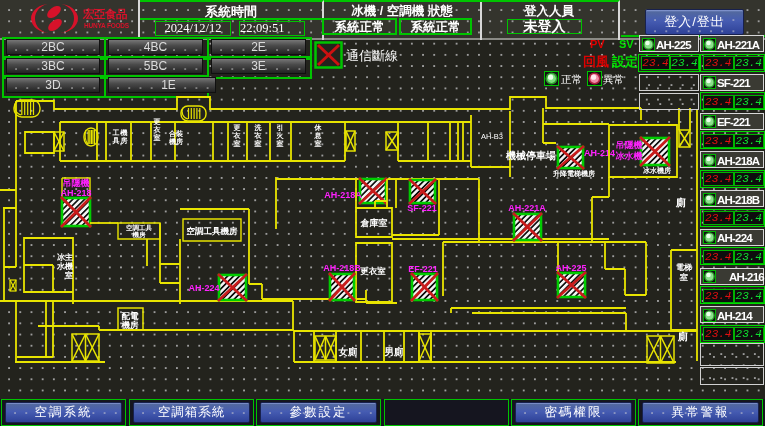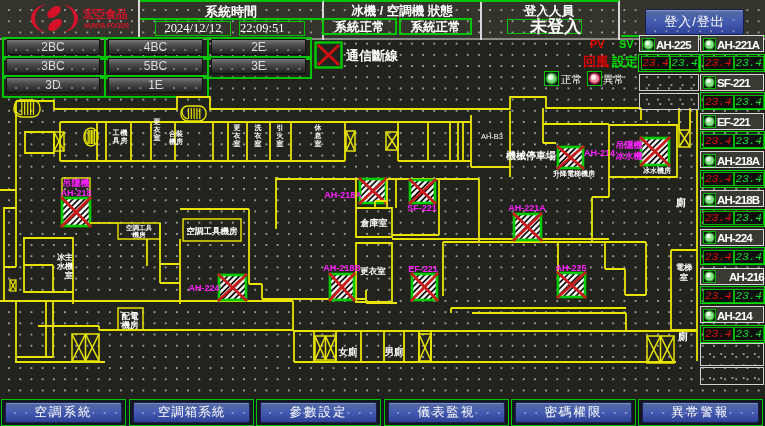--- a/index.html
+++ b/index.html
@@ -52,21 +52,21 @@
 <div class="abs wtxt" style="left:324px;top:3px;width:156px;text-align:center;font-size:12.5px;font-weight:bold;">冰機 / 空調機 狀態</div>
 
 <div class="abs wtxt" style="left:322px;top:18px;width:71px;height:13px;border:2px solid #00c400;text-align:center;font-size:12.5px;font-weight:bold;line-height:14px;">系統正常</div>
 
 <div class="abs wtxt" style="left:399px;top:18px;width:69px;height:13px;border:2px solid #00c400;text-align:center;font-size:12.5px;font-weight:bold;line-height:14px;">系統正常</div>
 
 <div class="abs" style="left:480px;top:0;width:138px;height:38px;border-right:2px solid #d8d8d8;border-top:2px solid #00c400;"></div>
 
 <div class="abs wtxt" style="left:480px;top:3px;width:138px;text-align:center;font-size:12.5px;font-weight:bold;">登入人員</div>
 
-<div class="abs gbox wtxt" style="left:507px;top:19px;width:73px;height:13px;text-align:right;font-size:17px;font-weight:bold;line-height:13px;">未登入</div>
+<div class="abs gbox wtxt" style="left:507px;top:19px;width:73px;height:13px;text-align:center;font-size:14px;font-weight:bold;line-height:13px;">未登入</div>
 
 <div class="abs btn-blue dots" style="left:645px;top:9px;width:97px;height:24px;font-size:13px;line-height:24px;letter-spacing:1px;">登入/登出</div>
 <div class="abs" style="left:621px;top:35px;width:144px;border-top:2px solid #00c400;"></div>
 
 <div class="abs" style="left:2px;top:37px;width:100px;height:19px;border:2px solid #00c400;"></div>
 <div class="abs btn-dark dots" style="left:6px;top:39px;width:92px;height:14px;line-height:15px;">2BC</div>
 
 <div class="abs" style="left:104px;top:37px;width:101px;height:19px;border:2px solid #00c400;"></div>
 <div class="abs btn-dark dots" style="left:108px;top:39px;width:93px;height:14px;line-height:15px;">4BC</div>
 
@@ -79,29 +79,29 @@
 <div class="abs" style="left:104px;top:56px;width:101px;height:19px;border:2px solid #00c400;"></div>
 <div class="abs btn-dark dots" style="left:108px;top:58px;width:93px;height:14px;line-height:15px;">5BC</div>
 
 <div class="abs" style="left:207px;top:56px;width:101px;height:19px;border:2px solid #00c400;"></div>
 <div class="abs btn-dark dots" style="left:211px;top:58px;width:93px;height:14px;line-height:15px;">3E</div>
 
 <div class="abs" style="left:2px;top:75px;width:100px;height:19px;border:2px solid #00c400;"></div>
 <div class="abs btn-dark dots" style="left:6px;top:77px;width:92px;height:14px;line-height:15px;">3D</div>
 
 <div class="abs" style="left:104px;top:75px;width:101px;height:19px;border:2px solid #00c400;"></div>
-<div class="abs btn-dark dots" style="left:108px;top:77px;width:93px;height:14px;line-height:15px;">1E</div>
+<div class="abs btn-dark dots" style="left:108px;top:77px;width:93px;height:14px;line-height:15px;padding-left:13px;">1E</div>
 
 <svg class="abs" style="left:314px;top:41px;" width="29" height="28" viewBox="0 0 29 28">
   <rect x="1.5" y="1.5" width="26" height="25" fill="#23231d" stroke="#00c400" stroke-width="2.5"></rect>
   <line x1="4" y1="4" x2="25" y2="24" stroke="#cc1111" stroke-width="3"></line>
   <line x1="25" y1="4" x2="4" y2="24" stroke="#cc1111" stroke-width="3"></line>
 </svg>
 
-<div class="abs wtxt" style="left:346px;top:47px;font-size:13px;font-weight:bold;">通信斷線</div>
+<div class="abs wtxt" style="left:346px;top:47px;font-size:13px;font-weight:normal;">通信斷線</div>
 
 <div class="abs" style="left:590px;top:38px;color:#e00000;font-weight:bold;font-size:11px;">PV</div>
 
 <div class="abs" style="left:619px;top:38px;color:#00e000;font-weight:bold;font-size:11px;">SV</div>
 
 <div class="abs" style="left:583px;top:53px;color:#e00000;font-weight:bold;font-size:13px;">回風</div>
 
 <div class="abs" style="left:612px;top:53px;color:#00e000;font-weight:bold;font-size:13px;">設定</div>
 
 <svg class="abs" style="left:544px;top:71px;" width="15" height="15">
@@ -615,21 +615,20 @@
 <div class="abs" style="left:1px;top:399px;width:123px;height:25px;border:1.5px solid #00c400;"></div>
 <div class="abs btn-blue dots" style="left:5px;top:402px;width:115px;height:19px;font-size:12.5px;line-height:19px;letter-spacing:2px;">空調系統</div>
 
 <div class="abs" style="left:129px;top:399px;width:123px;height:25px;border:1.5px solid #00c400;"></div>
 <div class="abs btn-blue dots" style="left:133px;top:402px;width:115px;height:19px;font-size:12.5px;line-height:19px;letter-spacing:1px;">空調箱系統</div>
 
 <div class="abs" style="left:256px;top:399px;width:123px;height:25px;border:1.5px solid #00c400;"></div>
 <div class="abs btn-blue dots" style="left:260px;top:402px;width:115px;height:19px;font-size:12.5px;line-height:19px;letter-spacing:2px;">參數設定</div>
 
 <div class="abs" style="left:384px;top:399px;width:123px;height:25px;border:1.5px solid #00c400;"></div>
-<div class="abs btn-blue dots" style="left:388px;top:402px;width:115px;height:19px;font-size:12.5px;line-height:19px;letter-spacing:2px;">儀表監視</div>
 
 <div class="abs" style="left:511px;top:399px;width:123px;height:25px;border:1.5px solid #00c400;"></div>
 <div class="abs btn-blue dots" style="left:515px;top:402px;width:115px;height:19px;font-size:12.5px;line-height:19px;letter-spacing:2px;">密碼權限</div>
 
 <div class="abs" style="left:638px;top:399px;width:123px;height:25px;border:1.5px solid #00c400;"></div>
 <div class="abs btn-blue dots" style="left:642px;top:402px;width:115px;height:19px;font-size:12.5px;line-height:19px;letter-spacing:2px;">異常警報</div>
 
 </div>
 
 </body></html>

